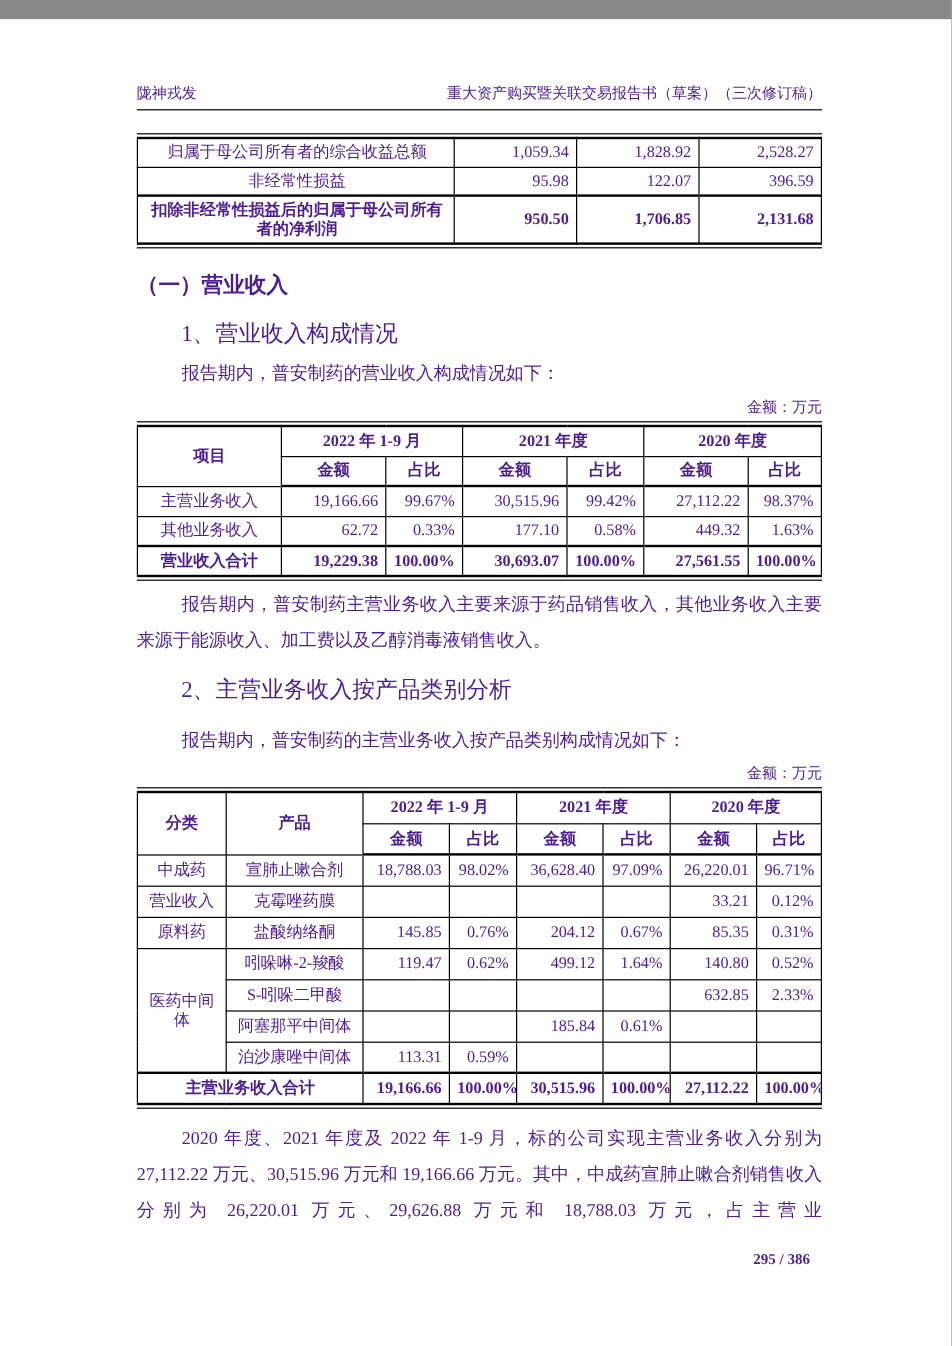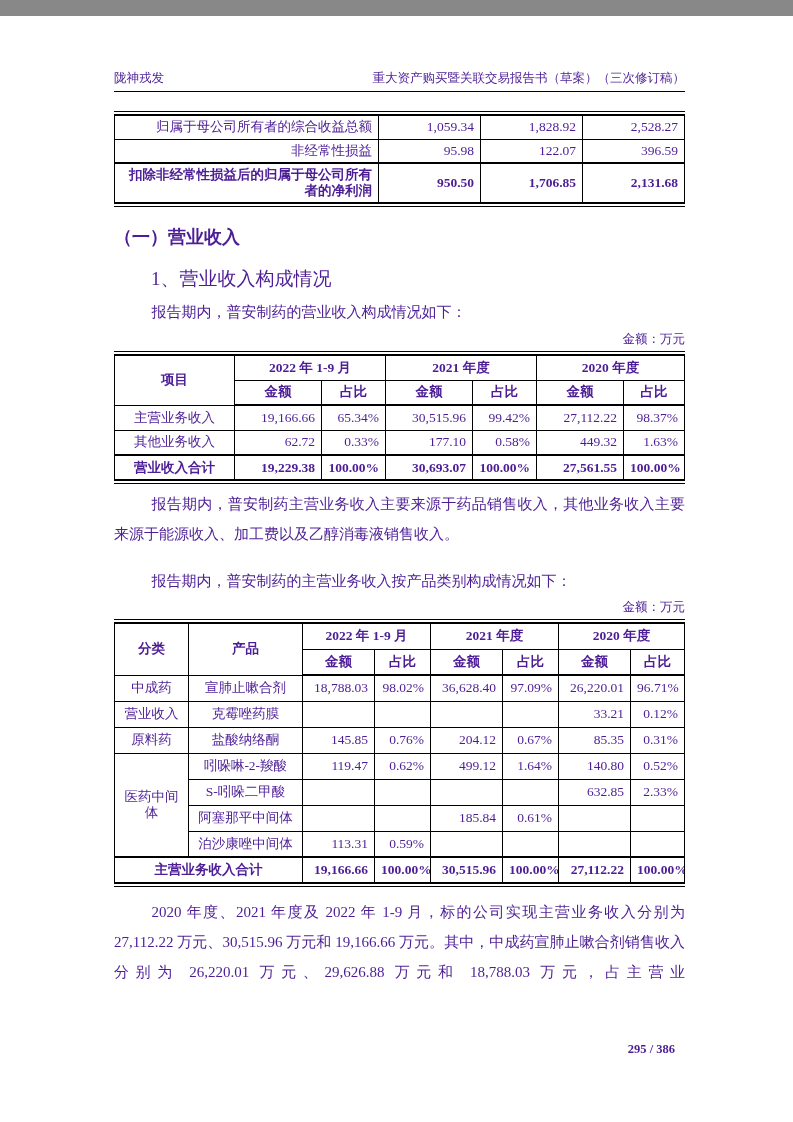--- a/index.html
+++ b/index.html
@@ -49,21 +49,21 @@
     border: 1px solid #000;
     padding: 3px 6px;
     line-height: 16px;
     vertical-align: middle;
     font-weight: normal;
     overflow: hidden;
   }
   th { font-weight: bold; text-align: center; }
   td.num { text-align: right; }
   td.ctr, th.ctr { text-align: center; }
-  td.lbl { text-align: right; padding-left: 8px; }
+  td.lbl { text-align: center; padding-left: 8px; }
   tr.total-row td { border-top: 2px solid #000; font-weight: bold; }
   thead tr.sub th { border-bottom: 2px solid #000; }
   .carry tbody tr td { height: 24px; }
   .carry tr.total-row td { height: 38px; }
   .t1 td, .t1 th { height: 25px; }
   .t2 td, .t2 th { height: 26px; padding: 4px 6px; }
 
   
   .h-section {
     margin-top: 18px;
@@ -170,21 +170,21 @@
             <th>金额</th>
             <th>占比</th>
             <th>金额</th>
             <th>占比</th>
           </tr>
         </thead>
         <tbody>
           <tr>
             <td class="ctr">主营业务收入</td>
             <td class="num">19,166.66</td>
-            <td class="num">65.34%</td>
+            <td class="num">99.67%</td>
             <td class="num">30,515.96</td>
             <td class="num">99.42%</td>
             <td class="num">27,112.22</td>
             <td class="num">98.37%</td>
           </tr>
           <tr>
             <td class="ctr">其他业务收入</td>
             <td class="num">62.72</td>
             <td class="num">0.33%</td>
             <td class="num">177.10</td>
@@ -200,20 +200,21 @@
             <td class="num">100.00%</td>
             <td class="num">27,561.55</td>
             <td class="num">100.00%</td>
           </tr>
         </tbody>
       </table>
     </div>
 
     <div class="para" style="margin-top:5px;">报告期内，普安制药主营业务收入主要来源于药品销售收入，其他业务收入主要来源于能源收入、加工费以及乙醇消毒液销售收入。</div>
 
+    <div class="sub-title" style="margin-top:17px;">2、主营业务收入按产品类别分析</div>
 
     <div class="para" style="margin-top:22px; line-height:20px;">报告期内，普安制药的主营业务收入按产品类别构成情况如下：</div>
 
     <div class="unit-note" style="margin-top:8px; margin-bottom:3px;">金额：万元</div>
 
     <div class="tbl-wrap">
       <table class="t2">
         <colgroup>
             <col style="width:74px">
             <col style="width:114px">

